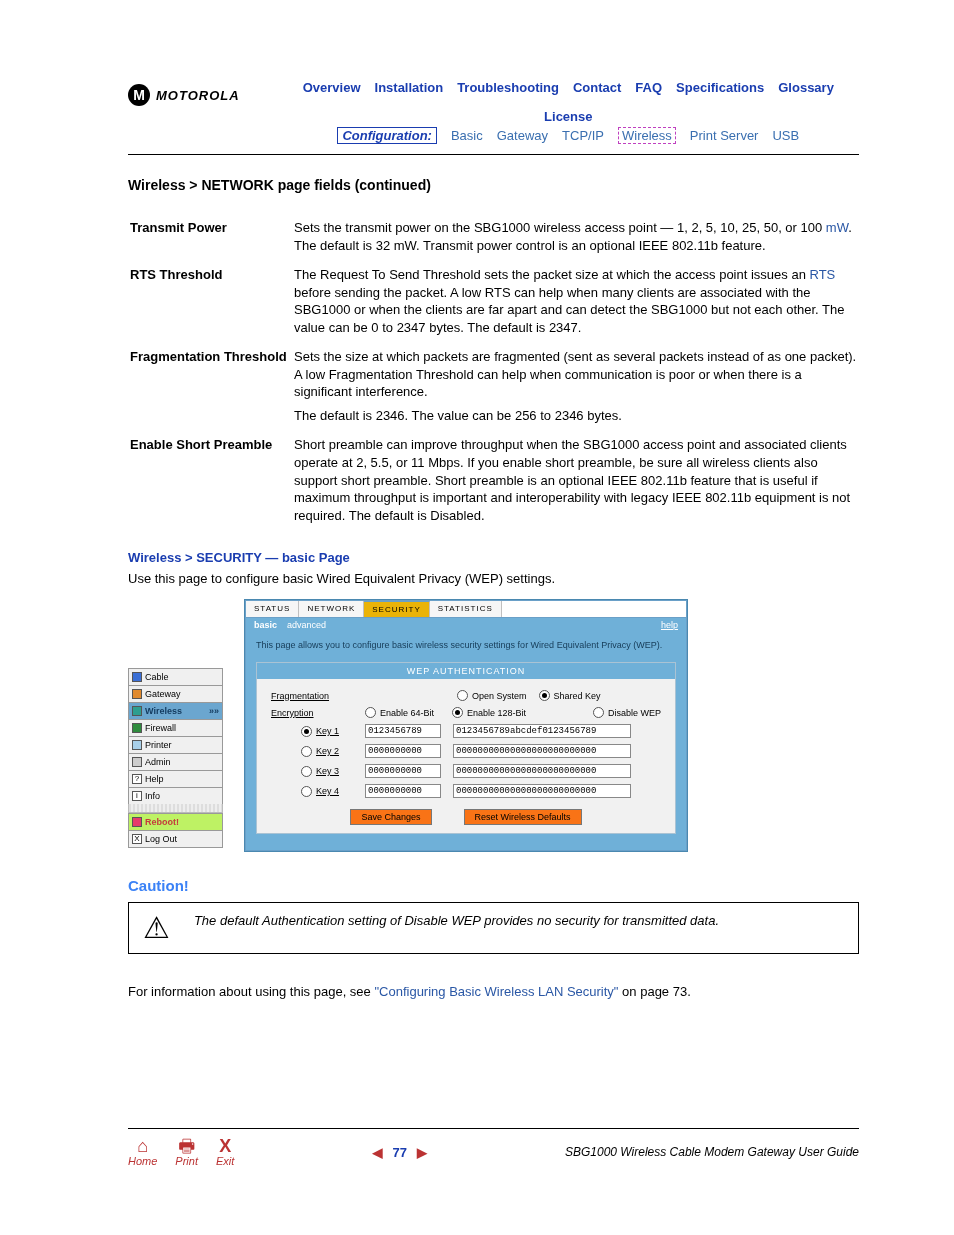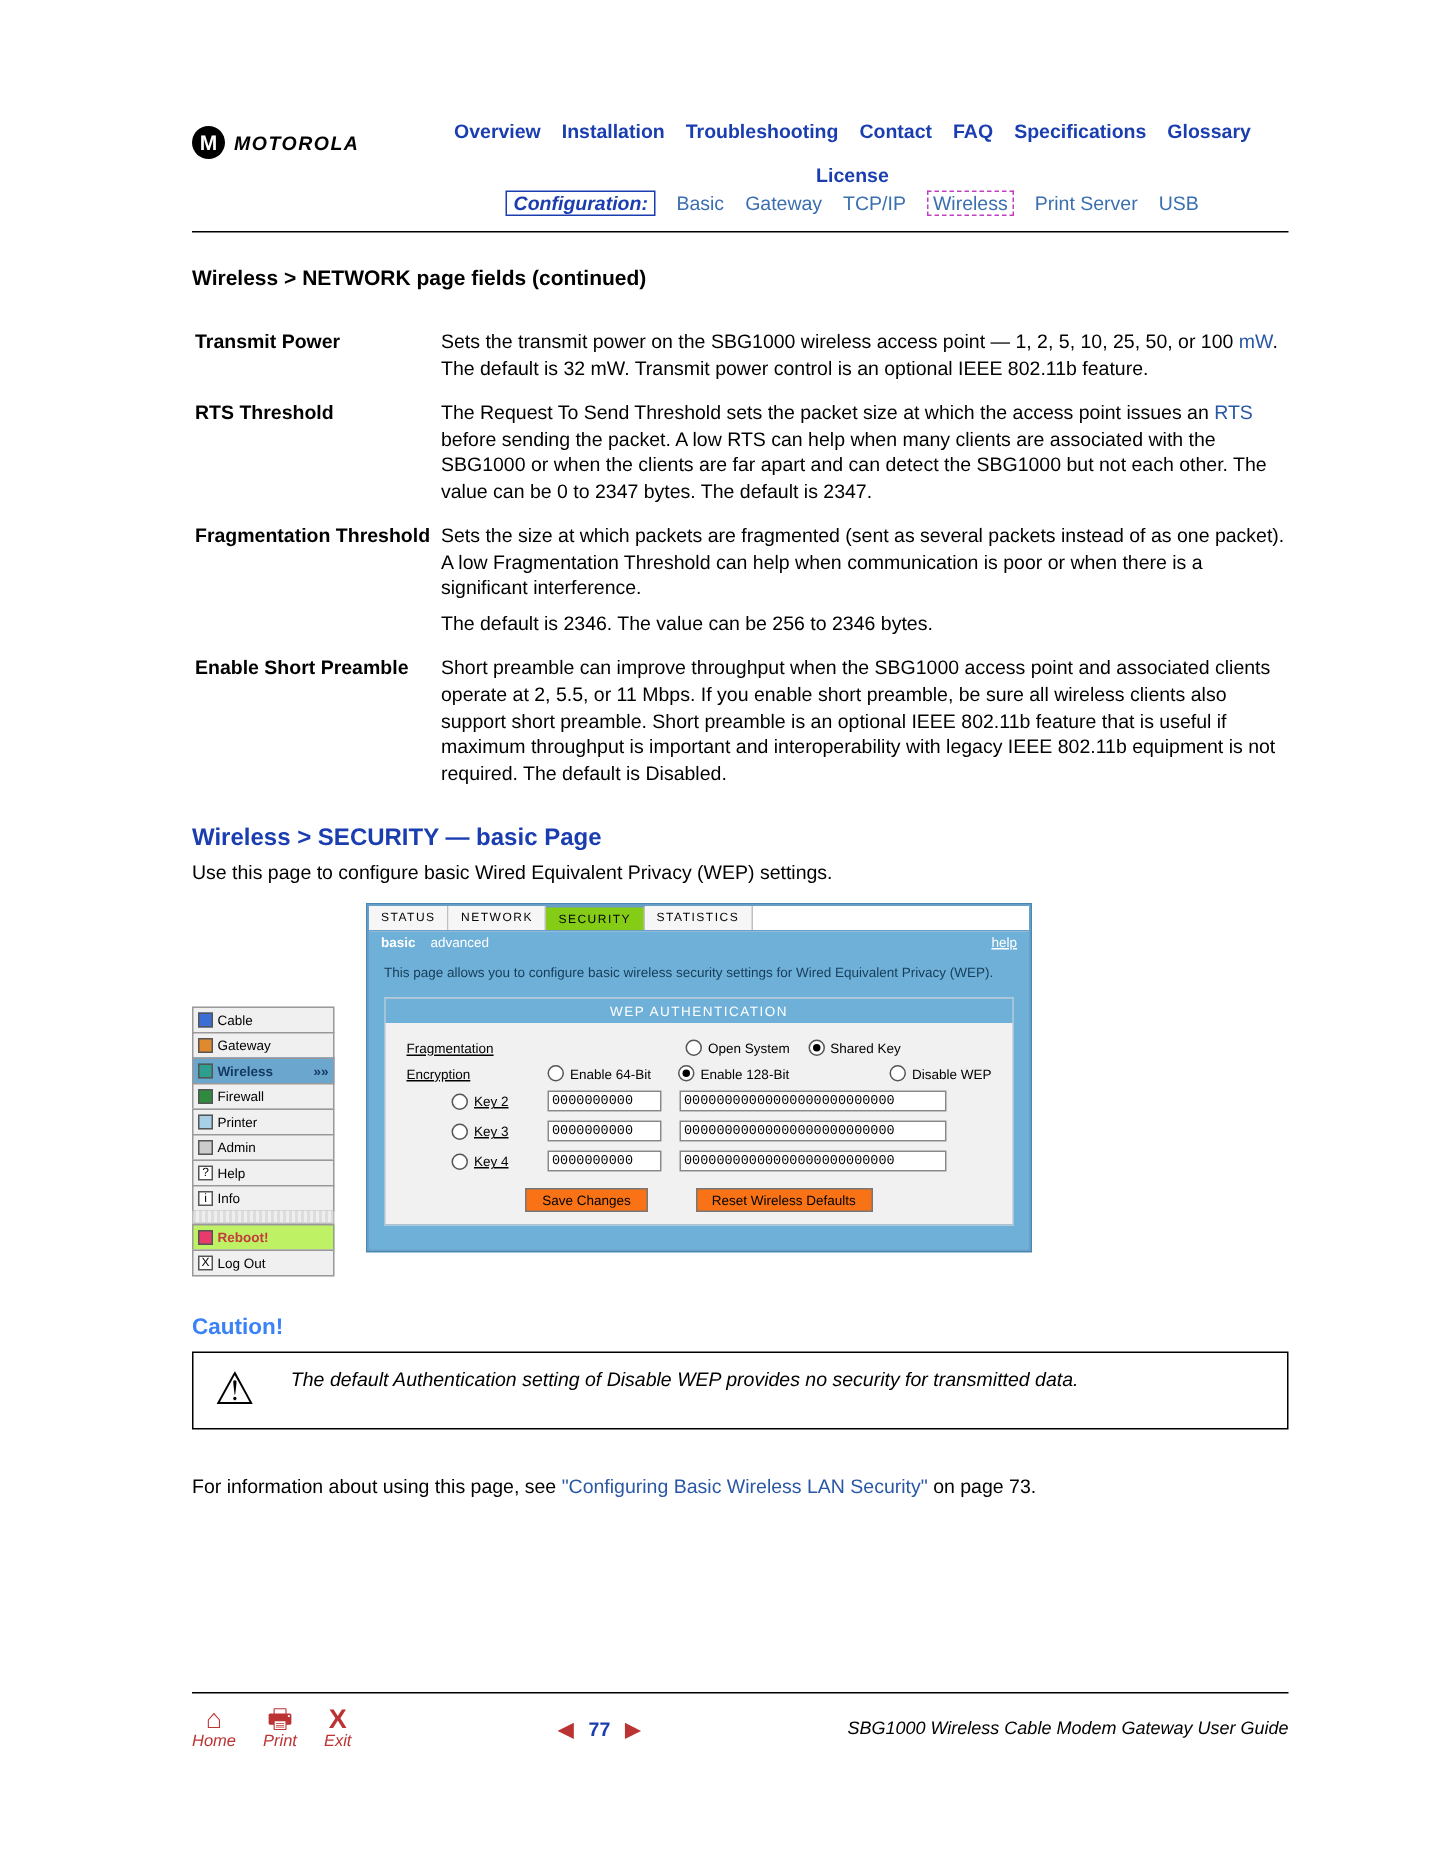--- a/index.html
+++ b/index.html
@@ -127,21 +127,21 @@
     font-weight: bold;
     width: 160px;
   }
   .linkish {
     color: #2a57a5;
   }
 
   
   .sec-heading {
     color: #1a3db0;
-    font-size: 16px;
+    font-size: 13px;
     font-weight: bold;
     margin: 20px 0 6px 0;
   }
   .sec-intro {
     font-size: 13px;
     margin-bottom: 14px;
   }
 
   
   .embedded {
@@ -212,21 +212,21 @@
   }
   .panel .tabs .tab {
     padding: 3px 8px;
     border-right: 1px solid #c0c0c0;
     font-size: 8px;
     letter-spacing: 1px;
     text-transform: uppercase;
     background: #f6f6f6;
   }
   .panel .tabs .tab.active {
-    background: #84cc16;
+    background: #eab308;
     border-top: 1px solid #6aa0c8;
   }
   .panel .subtabs {
     display: flex;
     justify-content: space-between;
     padding: 2px 8px;
     color: #fff;
   }
   .panel .subtabs .left {
     display: flex;
@@ -549,20 +549,28 @@
                 <span>Enable 128-Bit</span>
               </span>
             <span class="rg" style="margin-left:auto">
                 <span class="radio-sym"></span>
                 <span>Disable WEP</span>
               </span>
           </div>
 
           <div class="wep-row">
             <span class="sub-label">
+                <span class="radio-sym checked"></span>
+                <span class="key-link">Key 1</span>
+              </span>
+            <input type="text" class="short" value="0123456789" style="">
+            <input type="text" class="long" value="0123456789abcdef0123456789" style="">
+          </div>
+          <div class="wep-row">
+            <span class="sub-label">
                 <span class="radio-sym"></span>
                 <span class="key-link">Key 2</span>
               </span>
             <input type="text" class="short" value="0000000000" style="">
             <input type="text" class="long" value="00000000000000000000000000" style="">
           </div>
           <div class="wep-row">
             <span class="sub-label">
                 <span class="radio-sym"></span>
                 <span class="key-link">Key 3</span>

